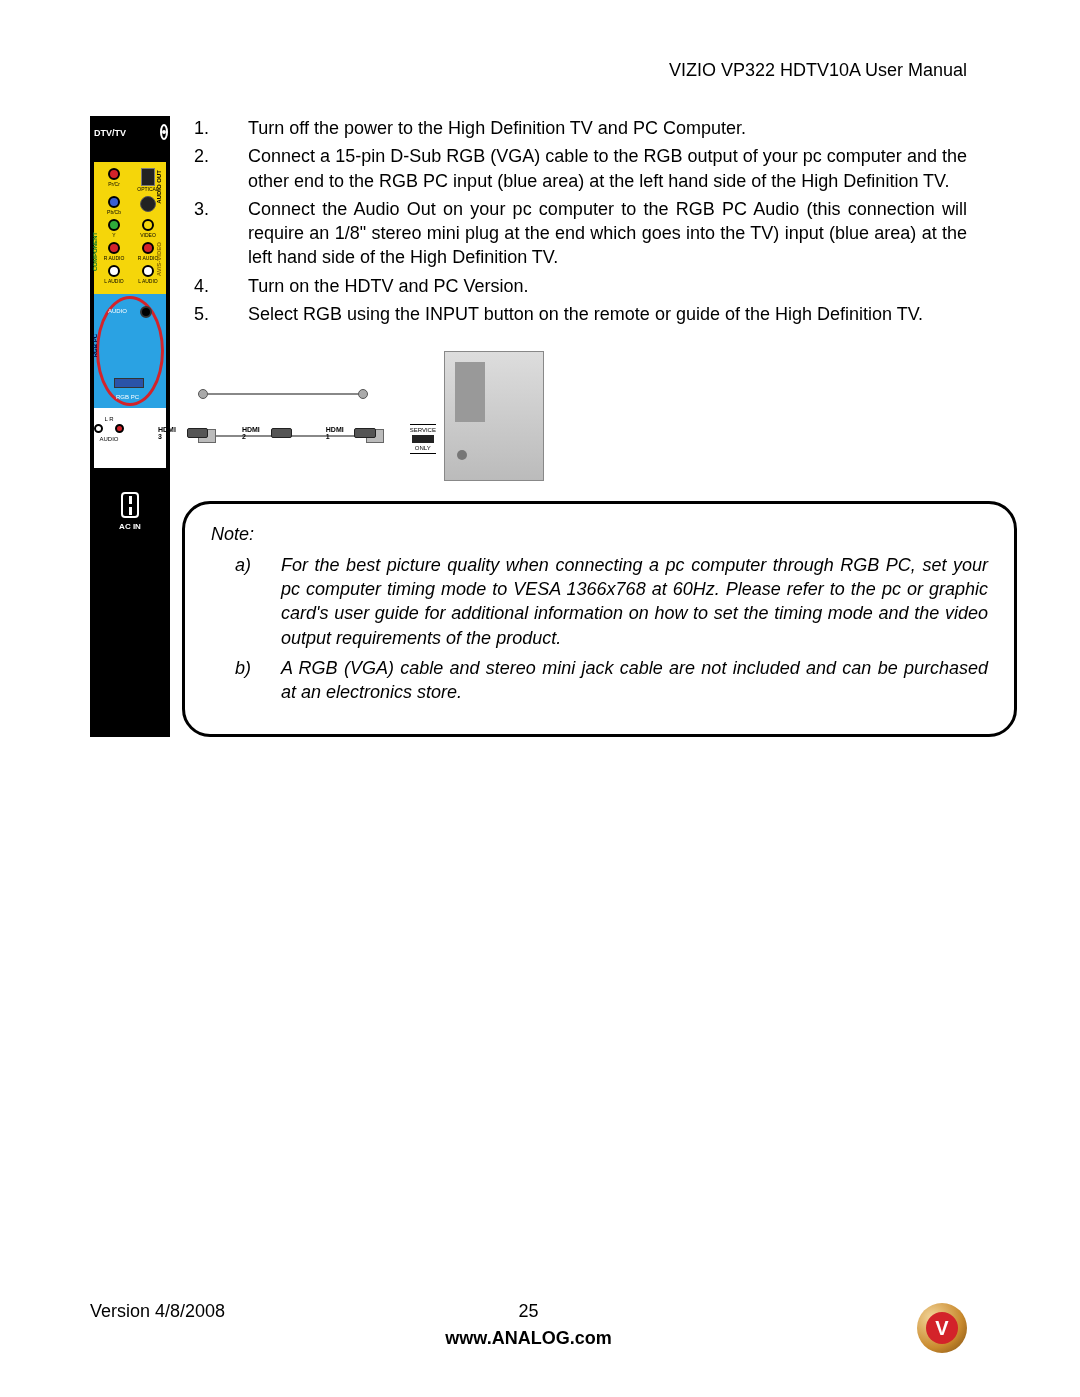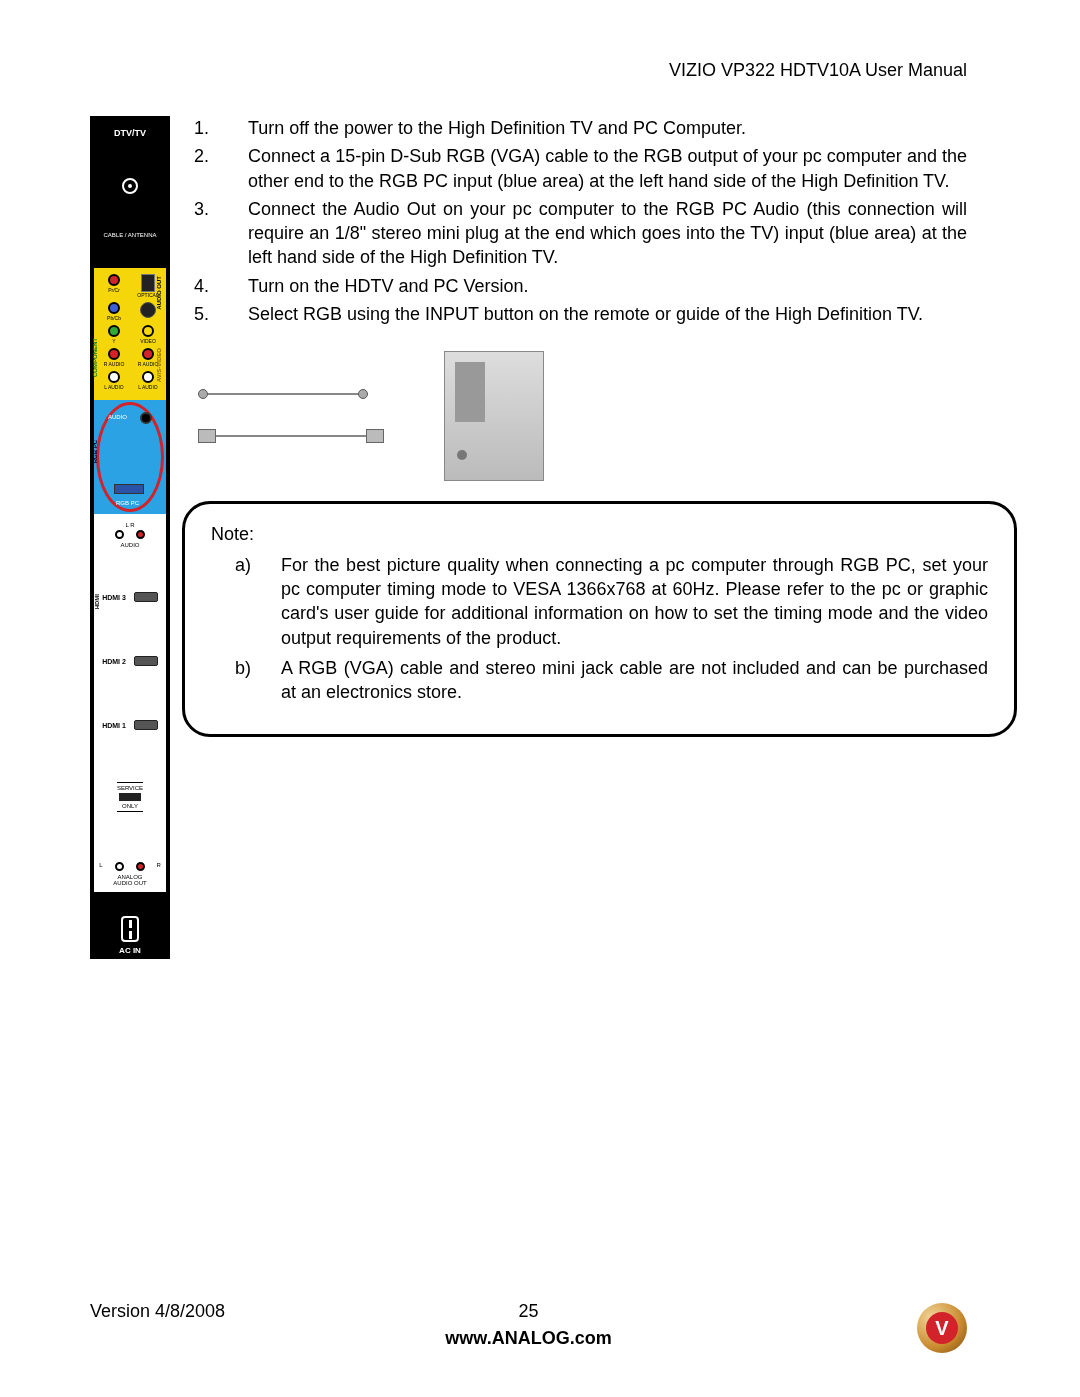--- a/index.html
+++ b/index.html
@@ -3,21 +3,21 @@
 <meta charset="utf-8">
 <style>
   * { box-sizing: border-box; margin: 0; padding: 0; }
   html, body { width: 1080px; height: 1397px; background: #fff; font-family: Arial, Helvetica, sans-serif; color: #000; }
   .page { position: relative; width: 1057px; height: 1397px; padding: 60px 90px 40px 90px; }
   .header-line { text-align: right; font-size: 18px; margin-bottom: 35px; }
   .section-title { font-family: "Arial Black", Arial, sans-serif; color: #e97a26; font-size: 30px; font-weight: bold; letter-spacing: 0.5px; margin-bottom: 25px; }
   .body-row { display: flex; gap: 18px; }
   
   .tv-panel { width: 80px; background:#000; display:flex; flex-direction:column; align-items:center; color:#fff; font-size:7px; padding:4px 0; position:relative; flex-shrink:0; }
-  .tv-panel .zone { width:72px; display:flex; flex-direction:column; align-items:center;gap:34px; }
+  .tv-panel .zone { width:72px; display:flex; flex-direction:row; align-items:flex-start;gap:34px; }
   .dtv { text-align:center; margin:8px 0 2px 0; font-size:9px; font-weight:bold; }
   .coax { width:16px; height:16px; border:2px solid #fff; border-radius:50%; display:flex; align-items:center; justify-content:center; margin:4px auto; }
   .coax::after { content:""; width:4px; height:4px; background:#fff; border-radius:50%; }
   .lbl-cbl { font-size:6px; margin-bottom:30px; }
   .yellow { background:#f5d60a; color:#000; }
   .blue   { background:#2aa2e3; position:relative; }
   .white  { background:#fff; color:#000; }
   .port-grid { display:grid; grid-template-columns: 28px 28px; gap:4px 6px; padding:6px 6px; width:72px; }
   .port-cell { display:flex; flex-direction:column; align-items:center; font-size:5px; }
   .jack { width:12px; height:12px; border-radius:50%; border:2px solid #000; margin-bottom:1px; }
@@ -45,21 +45,21 @@
   .steps .txt { flex:1; text-align:justify; }
   .gfx-row { display:flex; align-items:center; gap:60px; margin:25px 0 20px 10px; }
   .cables { display:flex; flex-direction:column; gap:30px; }
   .cable { display:flex; align-items:center; }
   .plug { width:18px; height:14px; background:#bbb; border:1px solid #666; }
   .plug.mini { width:10px; height:10px; border-radius:50%; background:#aaa; border:1px solid #555;}
   .wire { height:2px; background:#888; width:150px;}
   .pc-tower { width:100px; height:130px; background:linear-gradient(#ddd,#bbb); border:1px solid #888; position:relative; }
   .pc-tower::before{content:"";position:absolute;left:10px;top:10px;width:30px;height:60px;background:#999;}
   .pc-tower::after{content:"";position:absolute;left:12px;bottom:20px;width:10px;height:10px;border-radius:50%;background:#777;}
-  .note-box { border:3px solid #000; border-radius:28px; padding:18px 26px 24px 26px; margin-left:-6px; margin-right:-50px; font-size:18px; line-height:1.35;}
+  .note-box { border:3px solid #000; border-radius:28px; padding:18px 26px 24px 26px; margin-left:-6px; margin-right:-50px; font-size:18px; line-height:1.35;font-style:italic;}
   .note-box .note-title{ margin-bottom:6px; }
   .note-box .nrow { display:flex; margin-bottom:6px;}
   .note-box .nlet { width:70px; flex-shrink:0; padding-left:24px;}
   .note-box .ntxt { flex:1; text-align:justify;}
   
   .footer { position:absolute; left:90px; right:90px; bottom:48px; }
   .foot-line1 { display:flex; justify-content:space-between; font-size:18px; align-items:flex-end;}
   .foot-center { position:absolute; left:0; right:0; text-align:center; font-size:18px; }
   .foot-url { text-align:center; font-weight:bold; font-size:18px; margin-top:6px;}
   .vlogo { position:absolute; right:0; bottom:-4px; width:50px; height:50px; }

